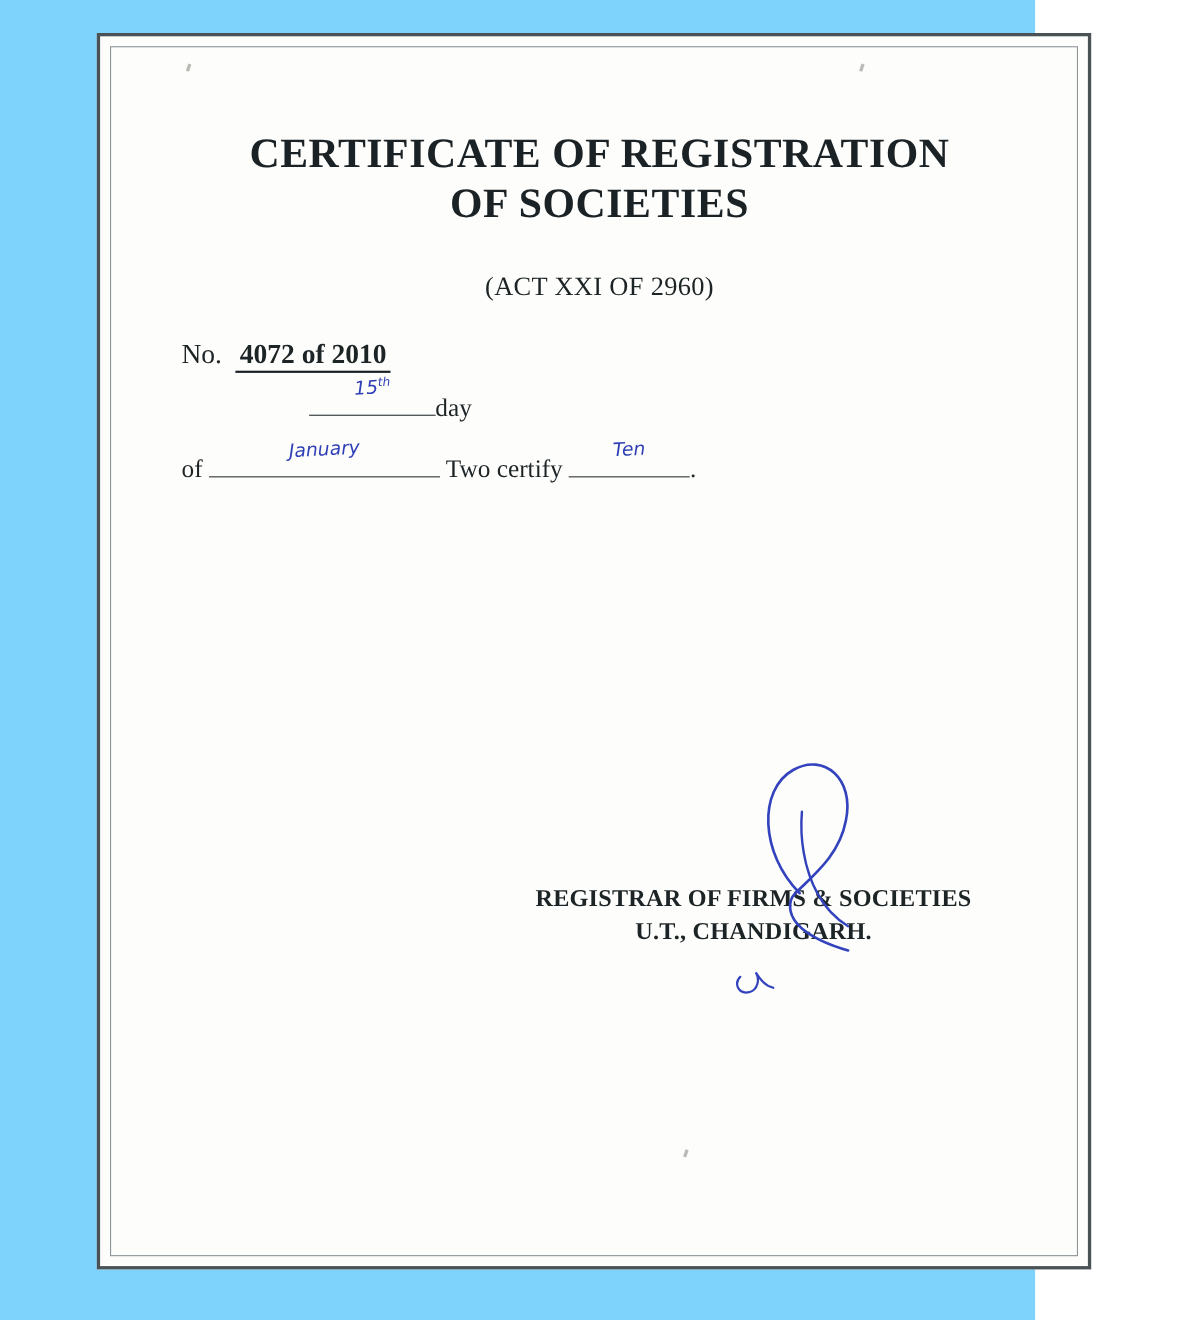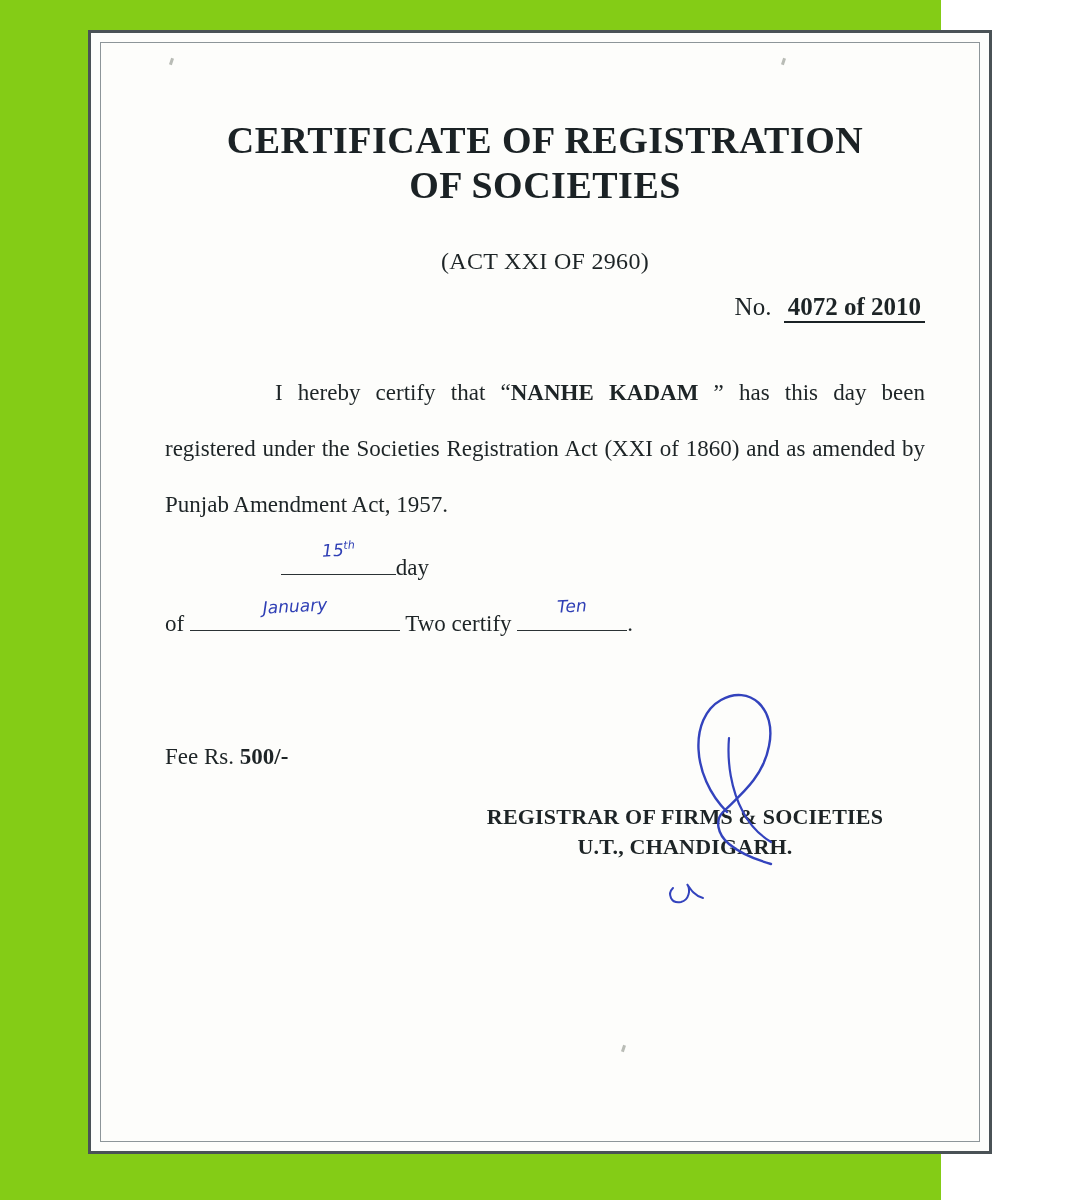--- a/index.html
+++ b/index.html
@@ -12,21 +12,21 @@
     height: 1200px;
     overflow: hidden;
     font-family: "Liberation Serif", serif;
     color: #1d2426;
   }
 
   .page {
     position: relative;
     width: 941px;
     height: 1200px;
-    background: #84cc16;
+    background: #7dd3fc;
   }
 
   
   .scan-frame {
     position: absolute;
     left: 88px;
     top: 30px;
     width: 904px;
     height: 1124px;
     background: #fdfdfb;
@@ -66,23 +66,23 @@
   .title .line2 { display: block; text-align: center; }
 
   .act-line {
     text-align: center;
     font-size: 24px;
     margin-top: 40px;
     letter-spacing: 0.3px;
   }
 
   .no-line {
-    text-align: right;
+    text-align: left;
     font-size: 25px;
-    margin-top: 18px;
+    margin-top: 34px;
   }
   .no-label { font-weight: normal; }
   .no-value {
     font-weight: bold;
     border-bottom: 2px solid #1b2225;
     padding: 0 4px 1px 4px;
     margin-left: 6px;
   }
 
   .body-text {
@@ -188,44 +188,37 @@
       <span class="line2">OF SOCIETIES</span>
     </div>
 
     <div class="act-line">(ACT XXI OF 2960)</div>
 
     <div class="no-line">
       <span class="no-label">No.</span>
       <span class="no-value">4072 of 2010</span>
     </div>
 
-    <div class="body-text">
-      <span class="para-indent"></span><span>I hereby certify that “</span><span class="society-name">NANHE KADAM</span><span> ” has this day been registered under the Societies Registration Act (XXI of 1860) and as amended by Punjab Amendment Act, 1957.</span>
-    </div>
 
     <div class="given-para">
       <span class="para-indent"></span>
       <span class="blank day">
         <span class="hand"><span>15</span><sup>th</sup></span>
       </span><span>day</span>
       <br>
       <span>of</span>
       <span class="blank month">
         <span class="hand">January</span>
       </span>
       <span>Two certify</span>
       <span class="blank year">
         <span class="hand">Ten</span>
       </span><span>.</span>
     </div>
 
-    <div class="fee">
-      <span>Fee Rs.</span>
-      <span class="fee-amount">500/-</span>
-    </div>
 
     <div class="sign-block">
 
       <svg class="signature-svg" width="150" height="190" viewBox="0 0 150 190">
         <path d="M62 128 C26 92, 24 34, 56 16 C84 0, 112 24, 104 62 C98 94, 74 112, 58 128 C50 136, 52 150, 64 160 C76 170, 92 176, 106 180" fill="none" stroke="#3343bd" stroke-width="2.4" stroke-linecap="round"></path>
         <path d="M64 54 C62 78, 66 106, 78 128 C86 143, 96 152, 106 158" fill="none" stroke="#3343bd" stroke-width="2.2" stroke-linecap="round"></path>
       </svg>
 
       <div class="registrar">
         <div>REGISTRAR OF FIRMS &amp; SOCIETIES</div>

